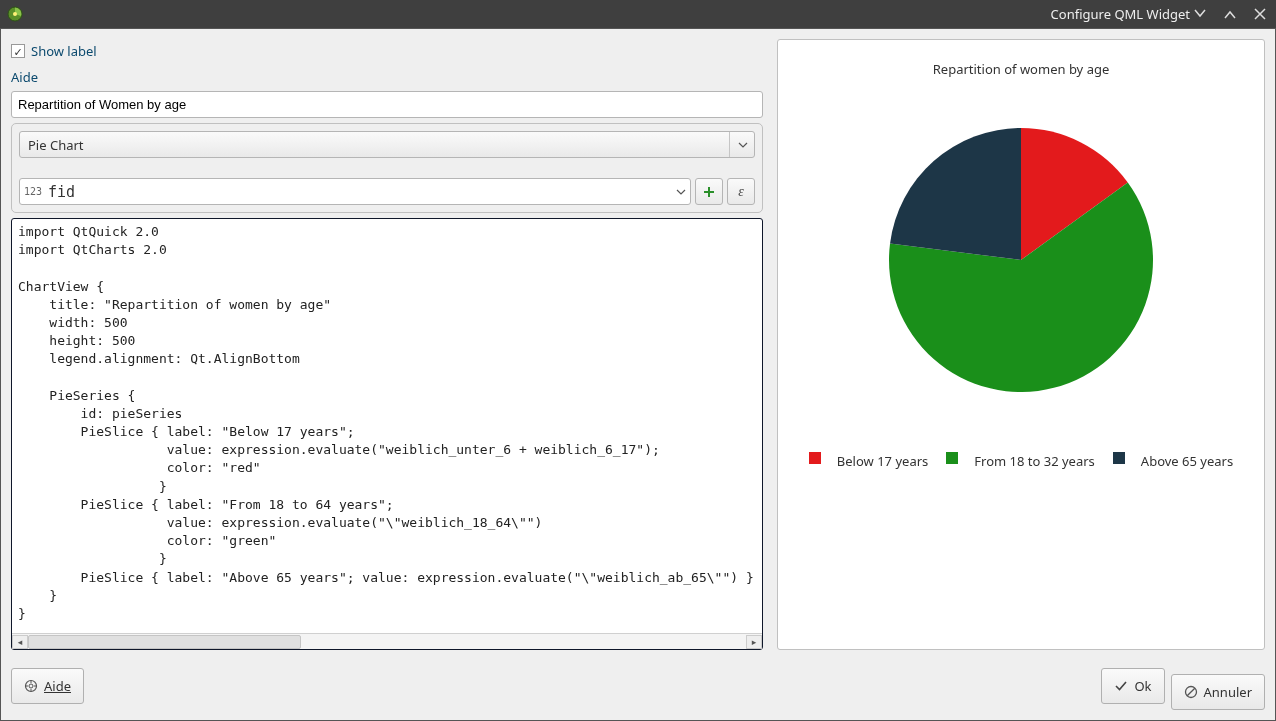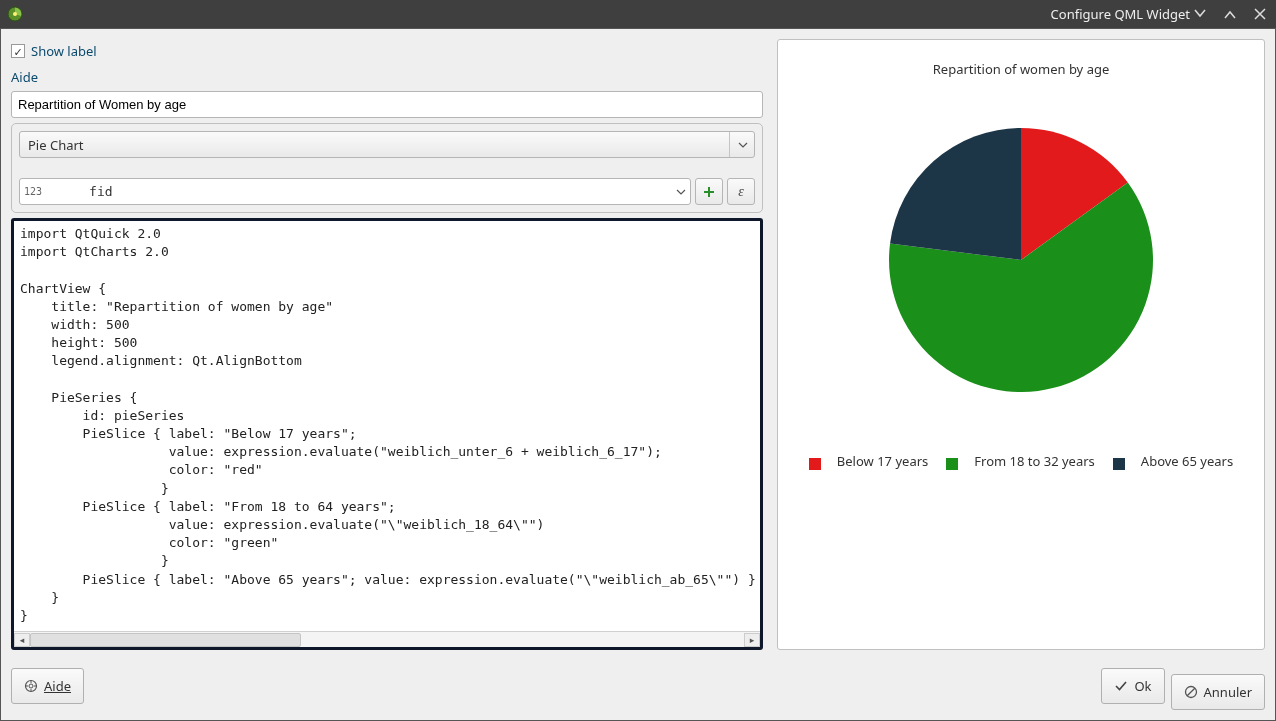--- a/index.html
+++ b/index.html
@@ -158,40 +158,39 @@
     gap: 6px;
     cursor: pointer;
   }
   .field-combo .badge {
     font-family: monospace;
     font-size: 10px;
     color: #666;
   }
   .field-combo .fname {
     font-family: monospace;
-    font-size: 13px;
-    flex: 1;
-    margin-left: 41px;
+    font-size: 15px;
+    flex: 1;
   }
   .small-btn {
     width: 28px;
     height: 27px;
     border: 1px solid #b5b5b5;
     background: linear-gradient(#fafafa,#e9e9e9);
     border-radius: 3px;
     display: flex;
     align-items: center;
     justify-content: center;
     cursor: pointer;
   }
   .code-area-wrap {
     flex: 1;
     display: flex;
     flex-direction: column;
-    border: 3px solid #0f172a;
+    border: 1px solid #0f172a;
     border-radius: 3px;
     background: #fff;
     min-height: 0;
   }
   .code-area {
     flex: 1;
     padding: 4px 6px;
     font-family: "DejaVu Sans Mono", monospace;
     font-size: 13px;
     white-space: pre;
@@ -255,21 +254,21 @@
   }
   .legend {
     display: flex;
     gap: 18px;
     margin-top: 60px;
     font-size: 13px;
     color: #333;
   }
   .legend-item {
     display: flex;
-    align-items: flex-end;
+    align-items: flex-start;
     gap: 16px;
   }
   .legend-sw {
     width: 12px;
     height: 12px;
   }
   .button-row {
     display: flex;
     padding-top: 8px;
     align-items: center;

